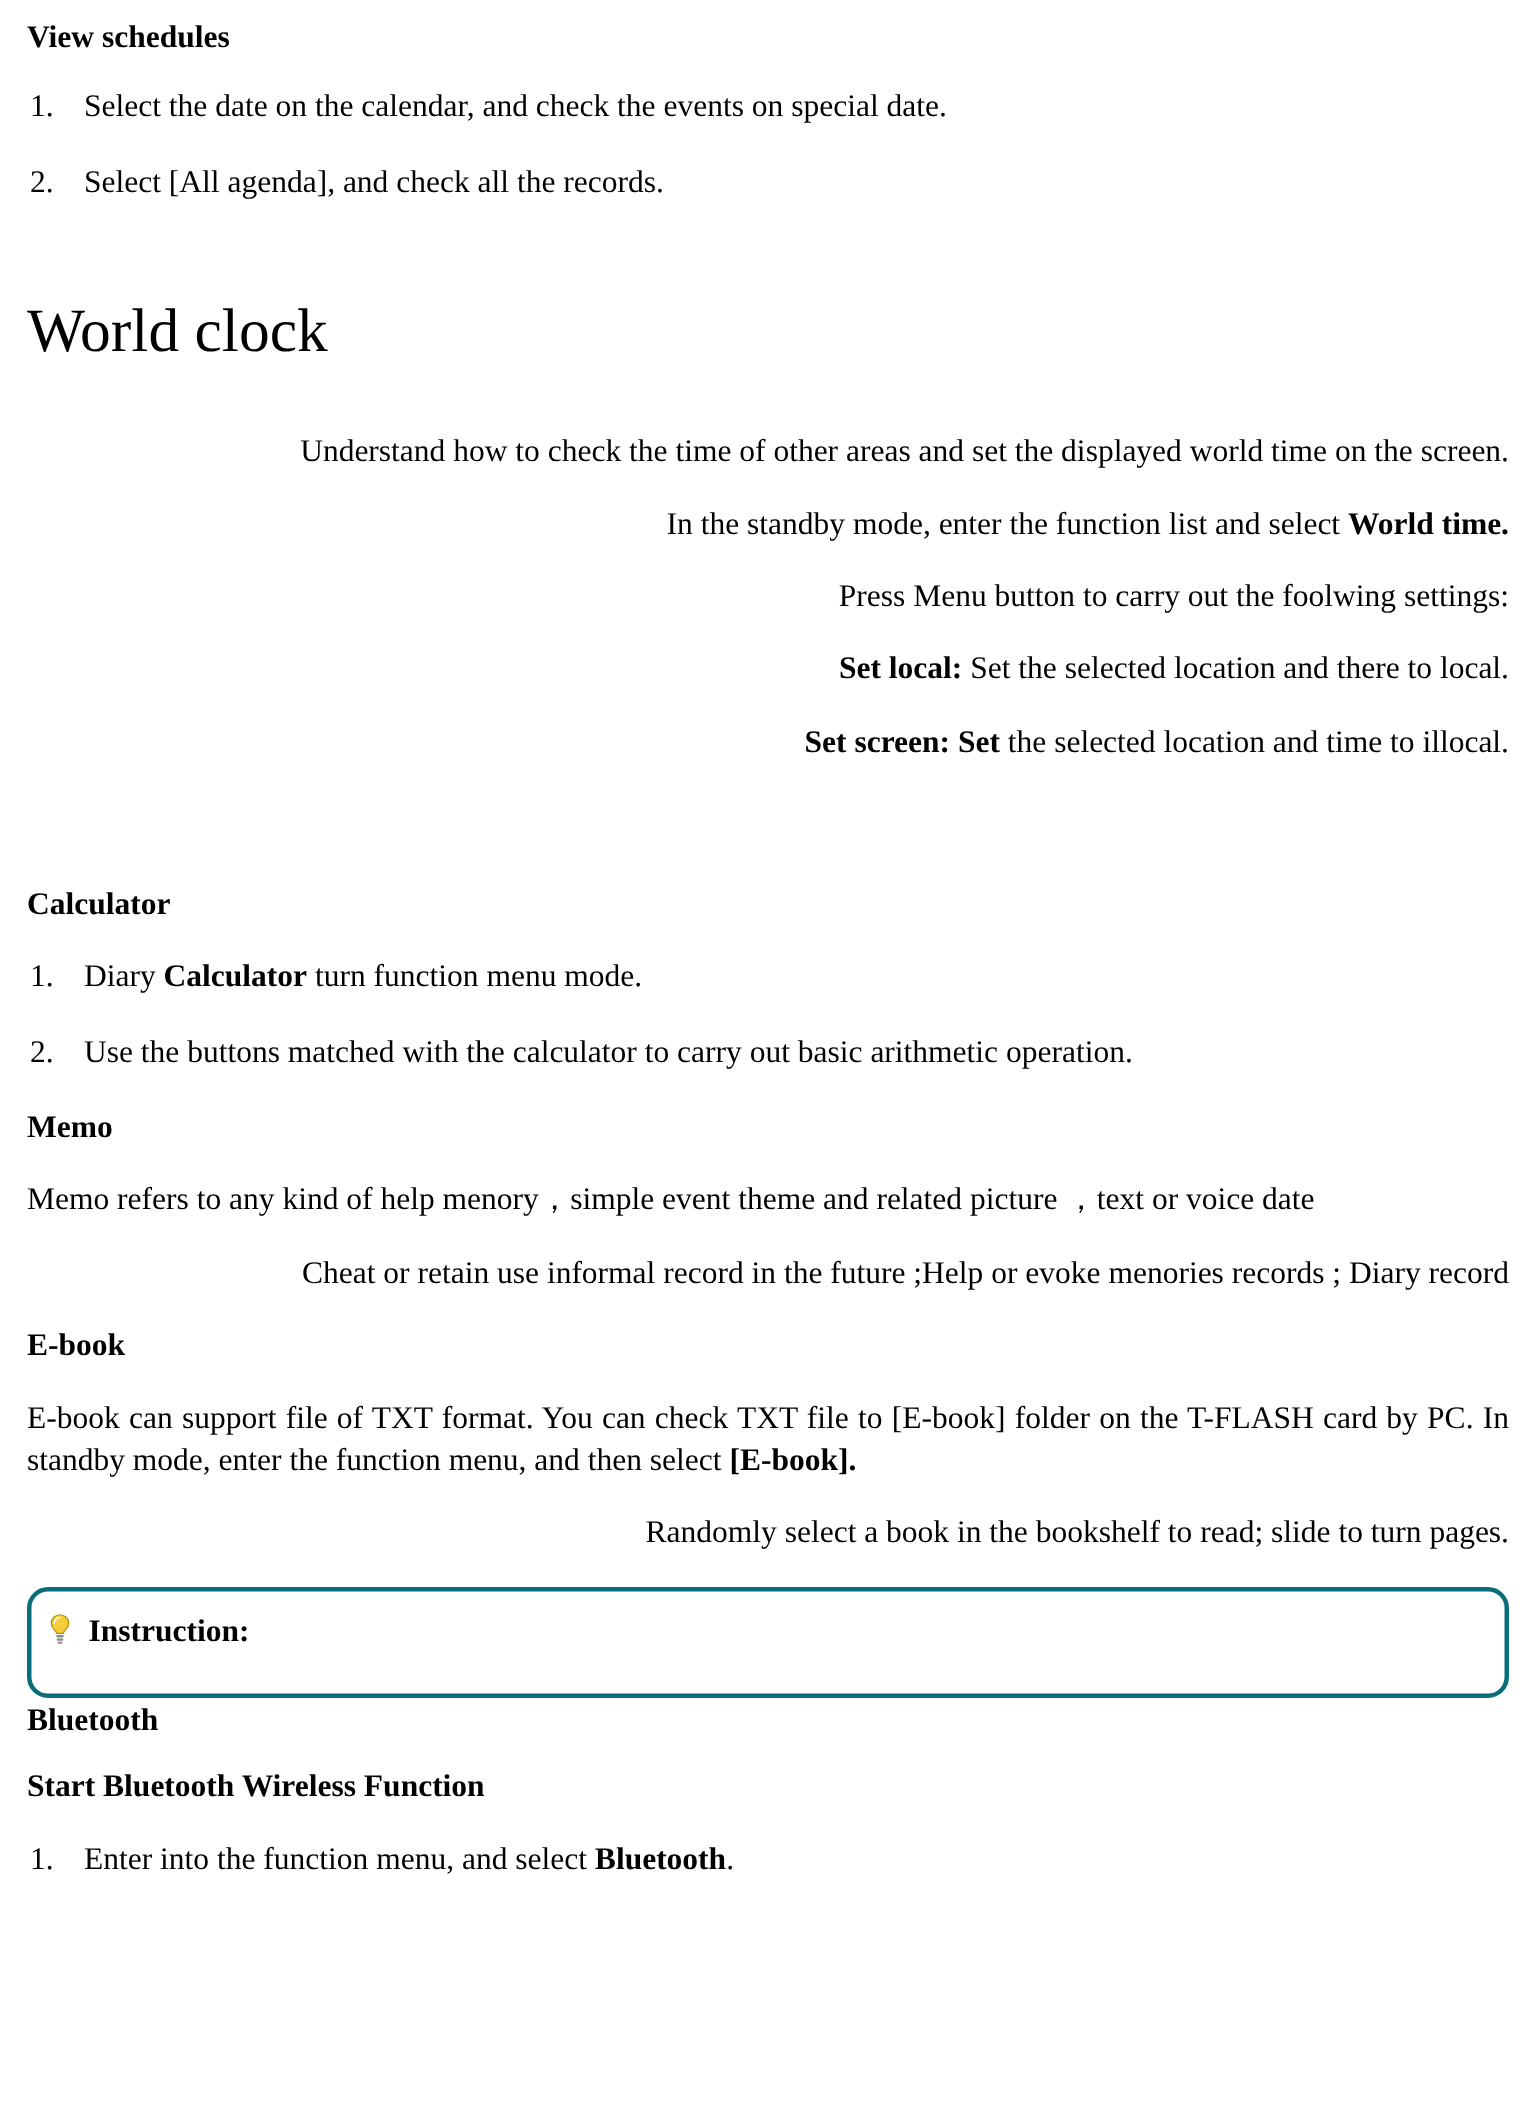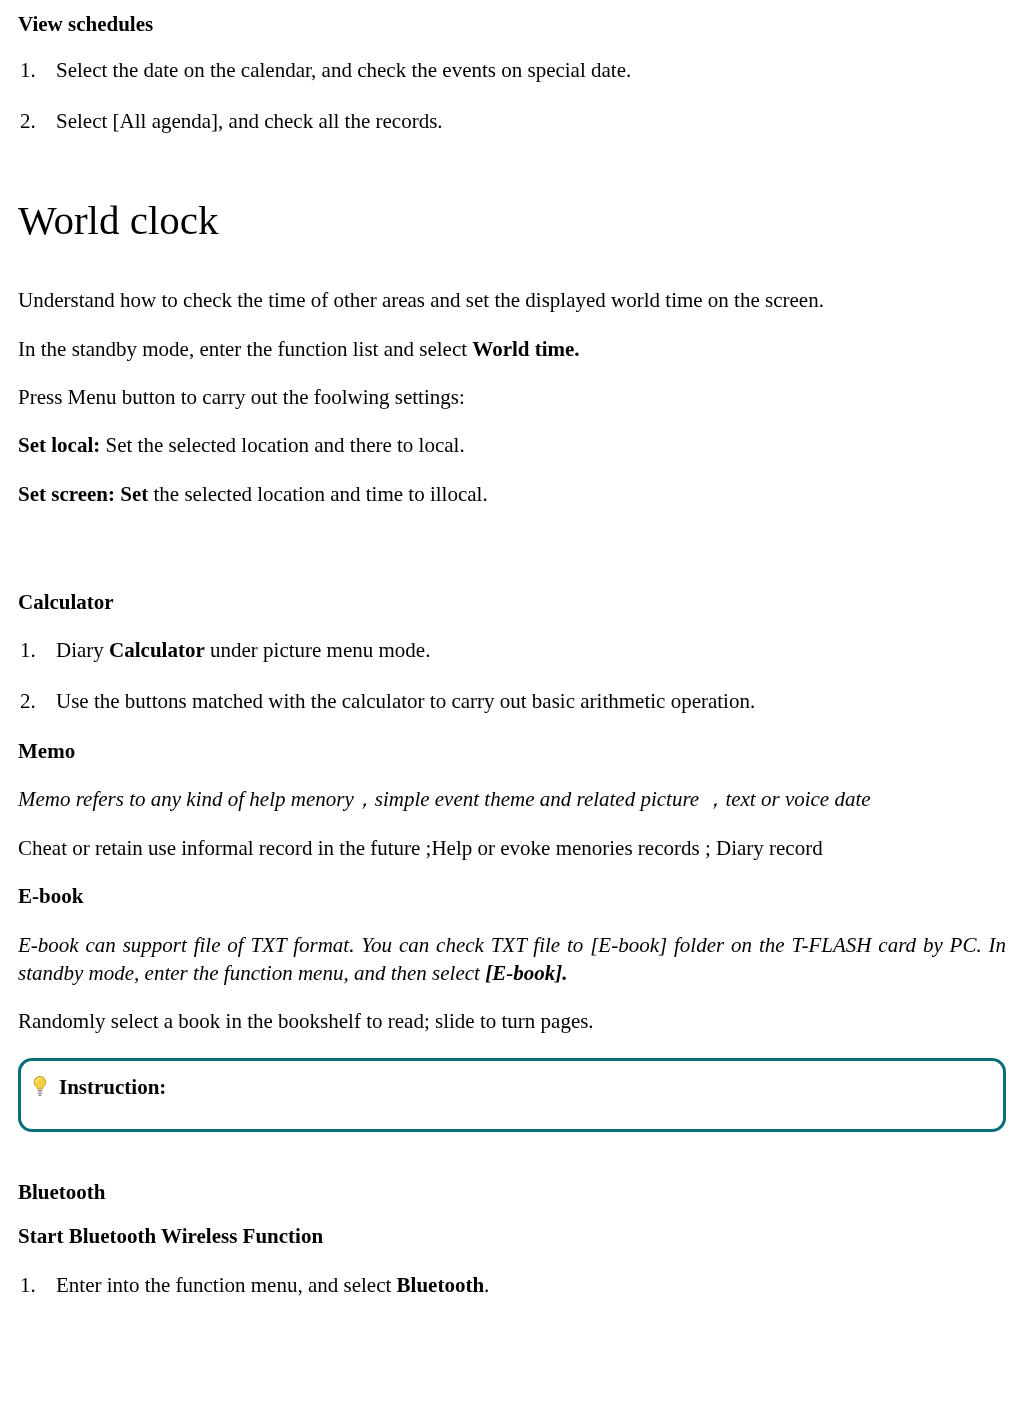--- a/index.html
+++ b/index.html
@@ -35,35 +35,35 @@
       flex: 1 1 auto;
     }
     .h1 {
       font-size: 41px;
       font-weight: normal;
       margin-top: 58px;
       margin-bottom: 38px;
     }
     .para {
       margin-bottom: 20px;
+      text-align: right;
     }
     .bold { font-weight: bold; }
     .section-bold {
       font-weight: bold;
       margin-top: 8px;
       margin-bottom: 20px;
     }
     .gap-section { margin-top: 80px; }
-    .justify { text-align: justify; font-style: italic; }
+    .justify { text-align: justify; }
     .callout {
       border: 3px solid #0a6e7a;
       border-radius: 14px;
       padding: 12px 28px 14px 10px;
       margin-top: 22px;
-      margin-bottom: 46px;
       width: 100%;
     }
     .callout-header {
       display: flex;
       align-items: center;
       gap: 10px;
       margin-bottom: 14px;
       font-weight: bold;
     }
     .lightbulb-icon {
@@ -110,21 +110,21 @@
 </div>
 <div class="para">
   <span class="bold">Set screen: Set </span><span>the selected location and time to illocal.</span>
 </div>
 
 <div class="section-bold gap-section">Calculator</div>
 <ol class="num">
   <li>
     <span class="num-marker">1.</span>
     <span class="num-body">
-      <span>Diary </span><span class="bold">Calculator</span><span> under picture menu mode.</span>
+      <span>Diary </span><span class="bold">Calculator</span><span> turn function menu mode.</span>
     </span>
   </li>
   <li>
     <span class="num-marker">2.</span>
     <span class="num-body">Use the buttons matched with the calculator to carry out basic arithmetic operation.</span>
   </li>
 </ol>
 
 <div class="section-bold">Memo</div>
 <div class="para justify">Memo refers to any kind of help menory，simple event theme and related picture   ，text or voice date</div>

